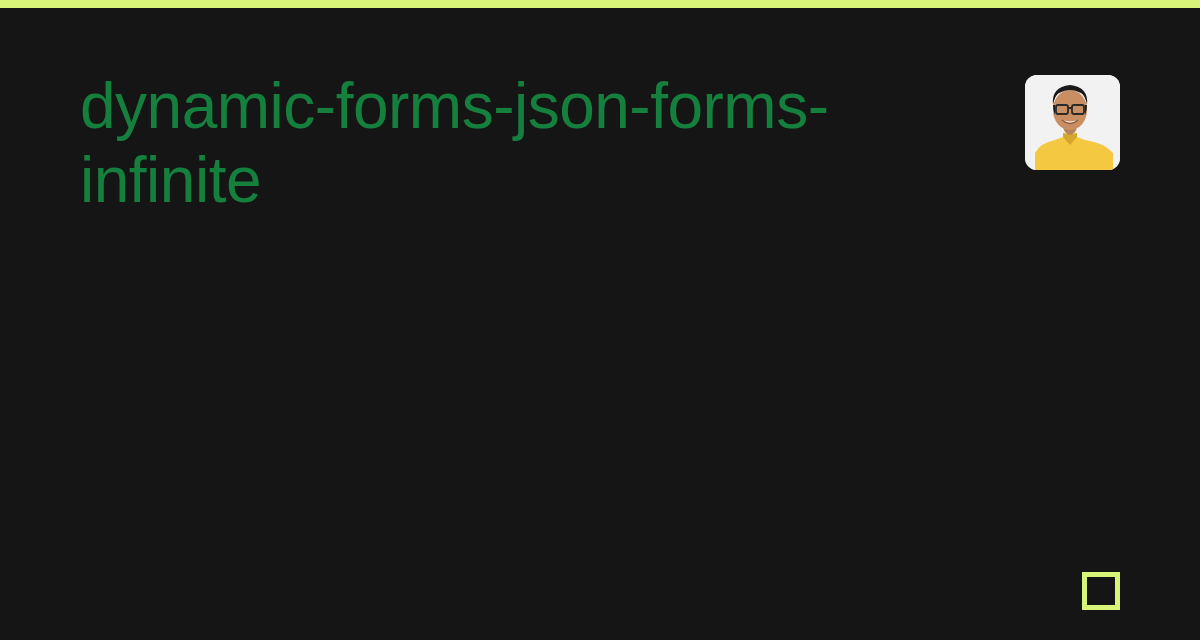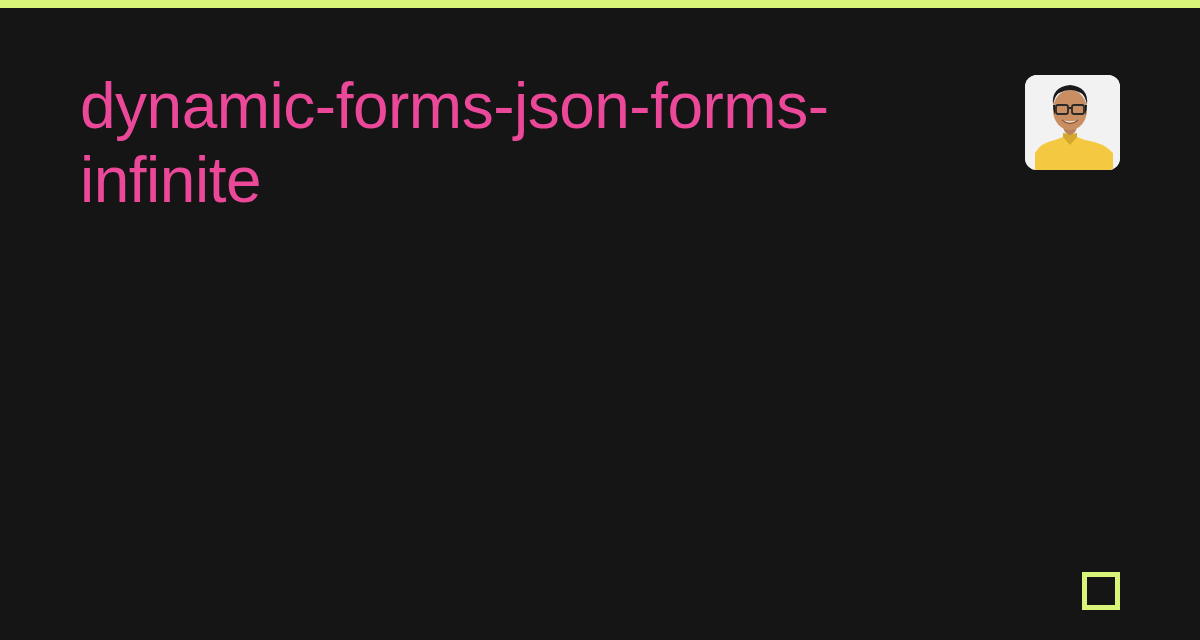--- a/index.html
+++ b/index.html
@@ -20,21 +20,21 @@
       height: 8px;
       background: #d8f57a;
     }
     .content {
       padding: 62px 80px 0 80px;
       display: flex;
       justify-content: space-between;
       align-items: flex-start;
     }
     .title {
-      color: #ec4899;
+      color: #15803d;
       font-size: 64px;
       font-weight: 500;
       line-height: 1.15;
       letter-spacing: -0.5px;
       max-width: 900px;
     }
     .avatar {
       width: 95px;
       height: 95px;
       border-radius: 12px;

